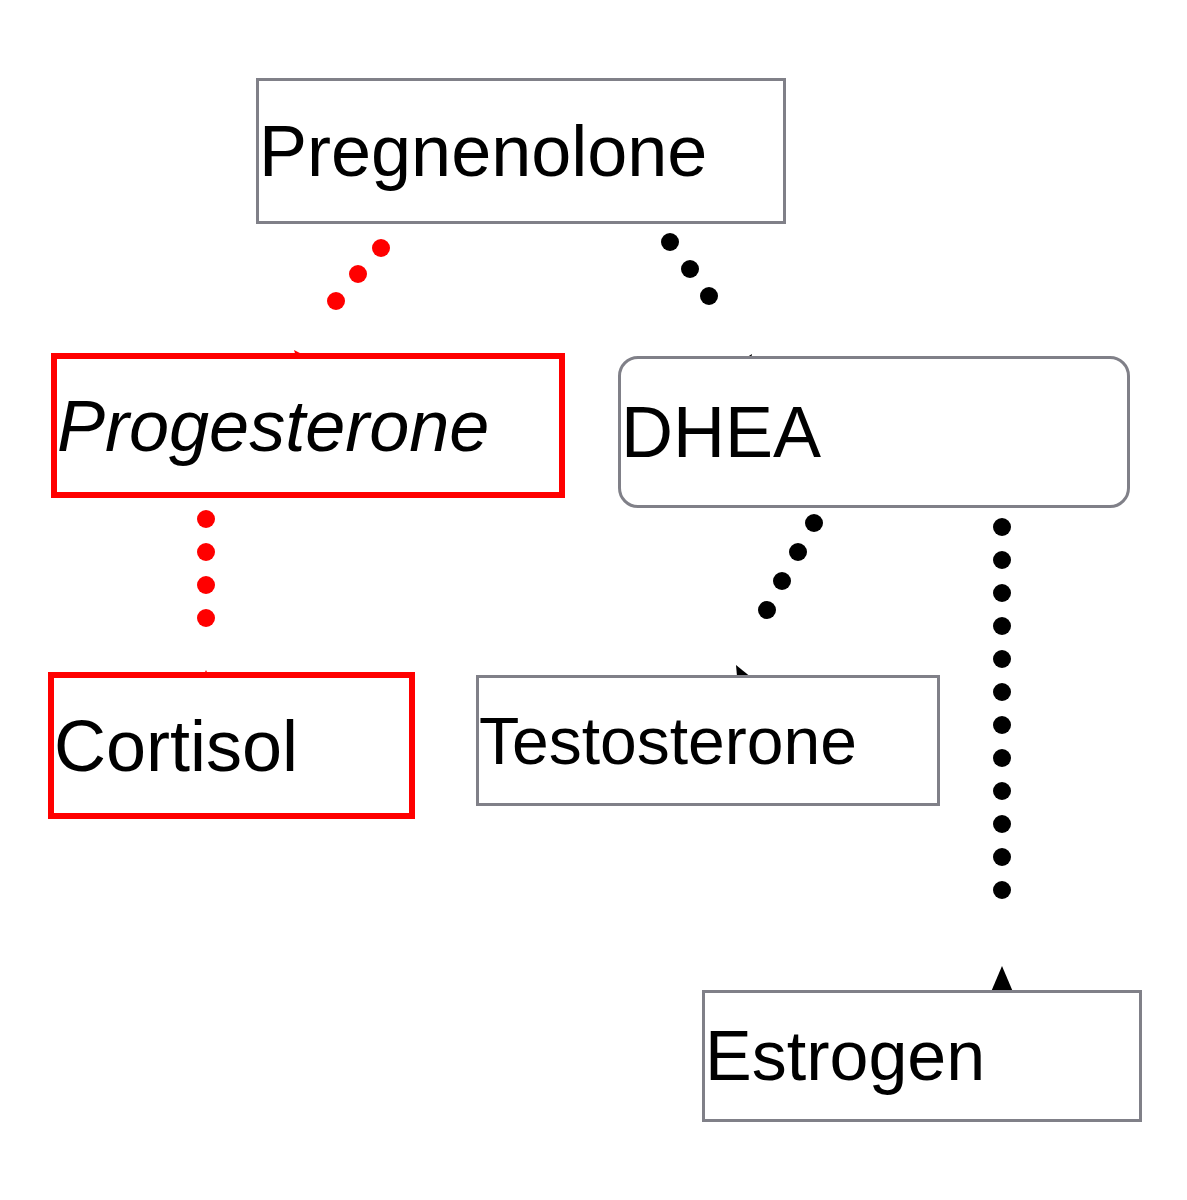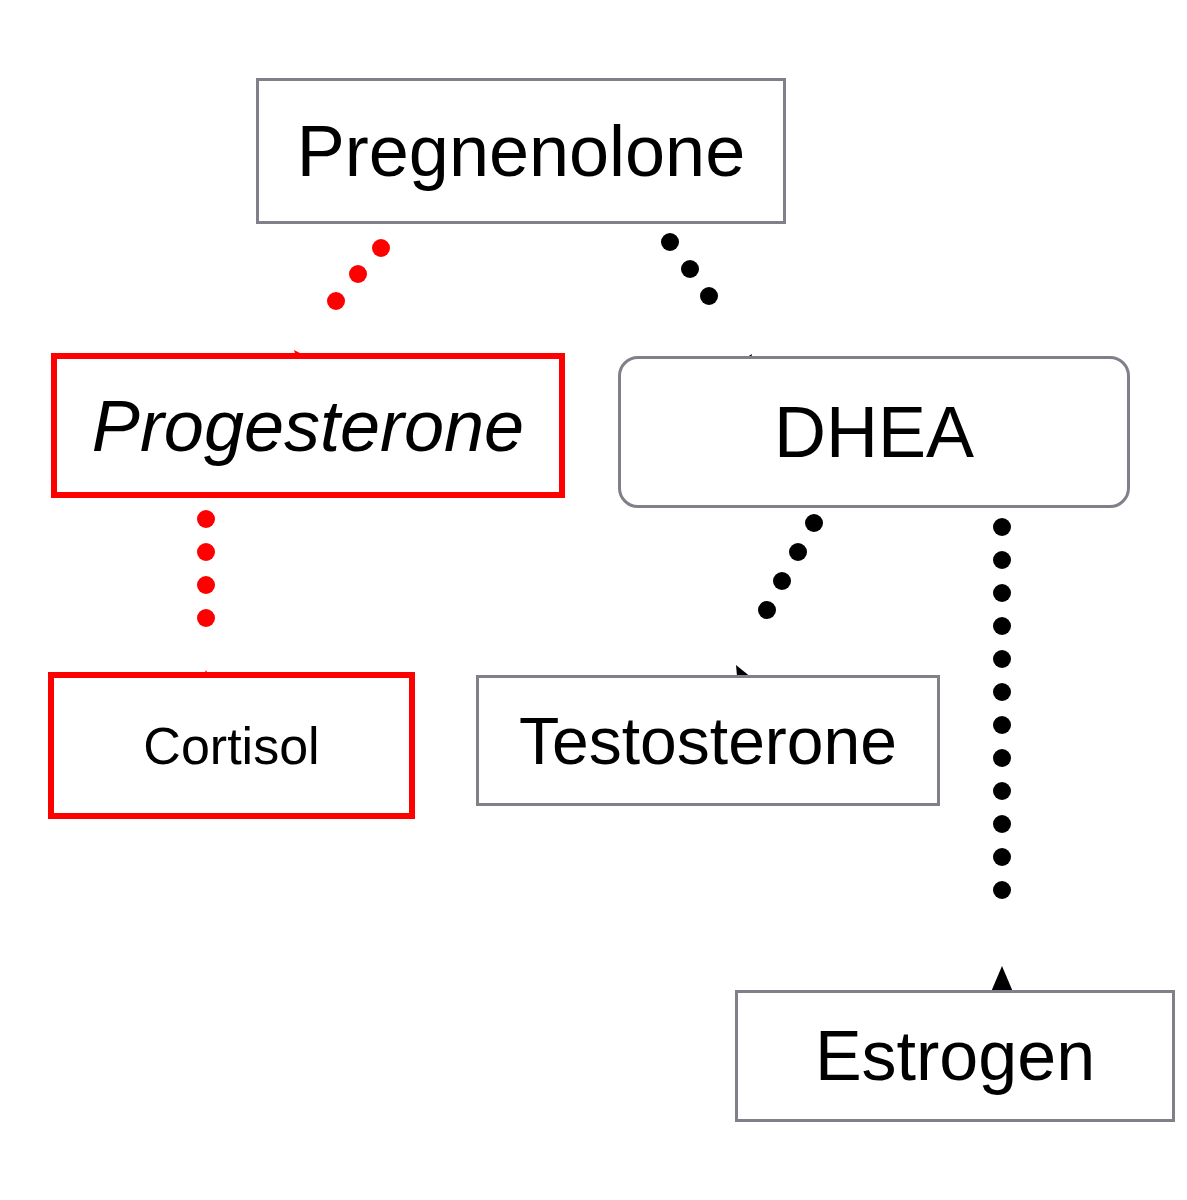--- a/index.html
+++ b/index.html
@@ -24,21 +24,21 @@
     width: 1187px;
     height: 1200px;
     pointer-events: none;
   }
   .node {
     position: absolute;
     box-sizing: border-box;
     background: #ffffff;
     display: flex;
     align-items: center;
-    justify-content: center;
+    justify-content: flex-start;
     color: #000000;
     line-height: 1;
     white-space: nowrap;
   }
   .node-gray {
     border: 3px solid #808088;
   }
   .node-red {
     border: 6px solid #ff0000;
   }
@@ -97,23 +97,23 @@
   <div id="node-layer">
       <div class="node node-gray" style="left: 256px; top: 78px; width: 530px; height: 146px; border-color: rgb(128, 128, 136); font-size: 72px;">
         <span class="node-label">Pregnenolone</span>
       </div>
       <div class="node node-red" style="left: 51px; top: 353px; width: 514px; height: 145px; border-color: rgb(255, 0, 0); font-size: 72px; font-style: italic;">
         <span class="node-label">Progesterone</span>
       </div>
       <div class="node node-gray" style="left: 618px; top: 356px; width: 512px; height: 152px; border-color: rgb(128, 128, 136); font-size: 72px; border-radius: 20px;">
         <span class="node-label">DHEA</span>
       </div>
-      <div class="node node-red" style="left: 48px; top: 672px; width: 367px; height: 147px; border-color: rgb(255, 0, 0); font-size: 52px;">
+      <div class="node node-red" style="left: 48px; top: 672px; width: 367px; height: 147px; border-color: rgb(255, 0, 0); font-size: 72px;">
         <span class="node-label">Cortisol</span>
       </div>
       <div class="node node-gray" style="left: 476px; top: 675px; width: 464px; height: 131px; border-color: rgb(128, 128, 136); font-size: 66px;">
         <span class="node-label">Testosterone</span>
       </div>
-      <div class="node node-gray" style="left: 735px; top: 990px; width: 440px; height: 132px; border-color: rgb(128, 128, 136); font-size: 70px;">
+      <div class="node node-gray" style="left: 702px; top: 990px; width: 440px; height: 132px; border-color: rgb(128, 128, 136); font-size: 70px;">
         <span class="node-label">Estrogen</span>
       </div>
     </div>
 </div>
 
 </body></html>

